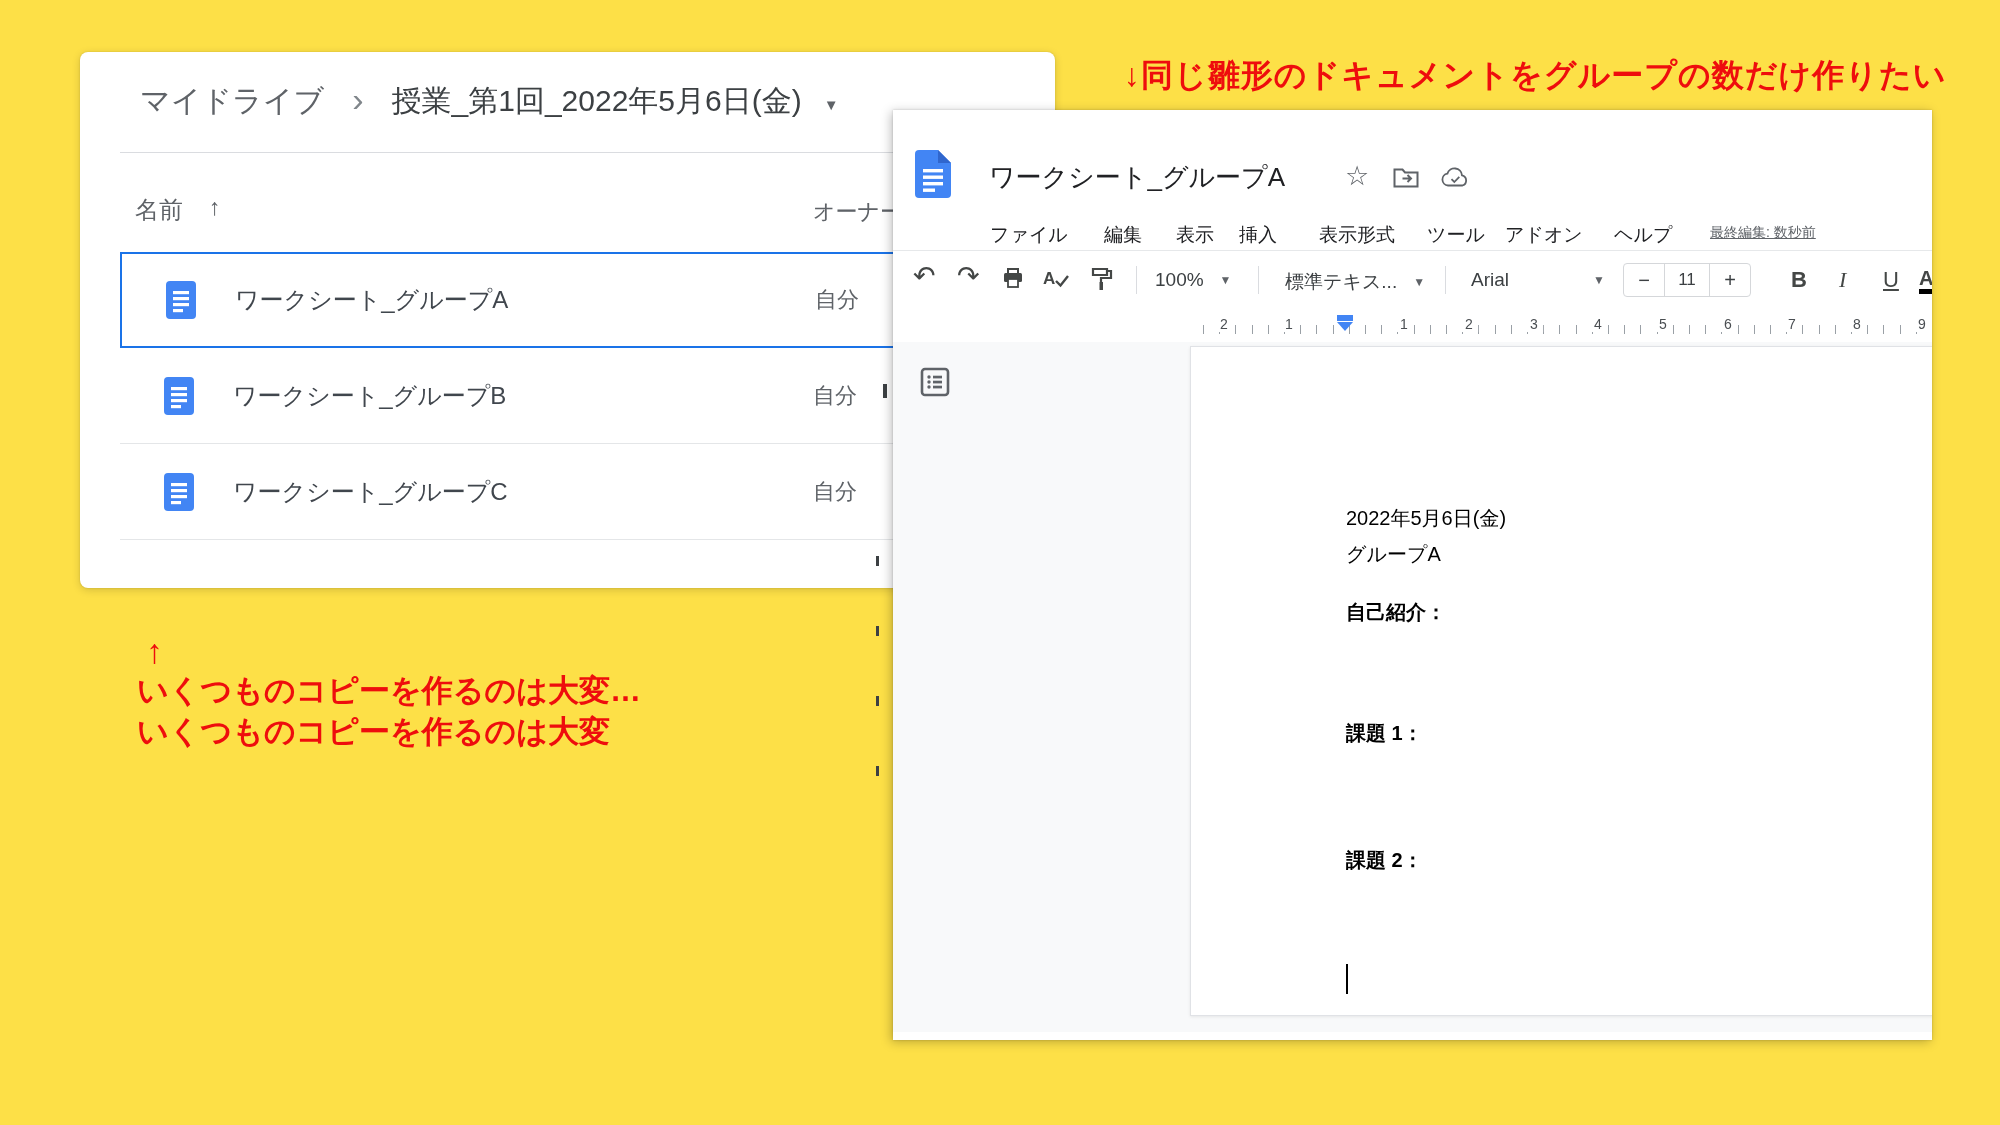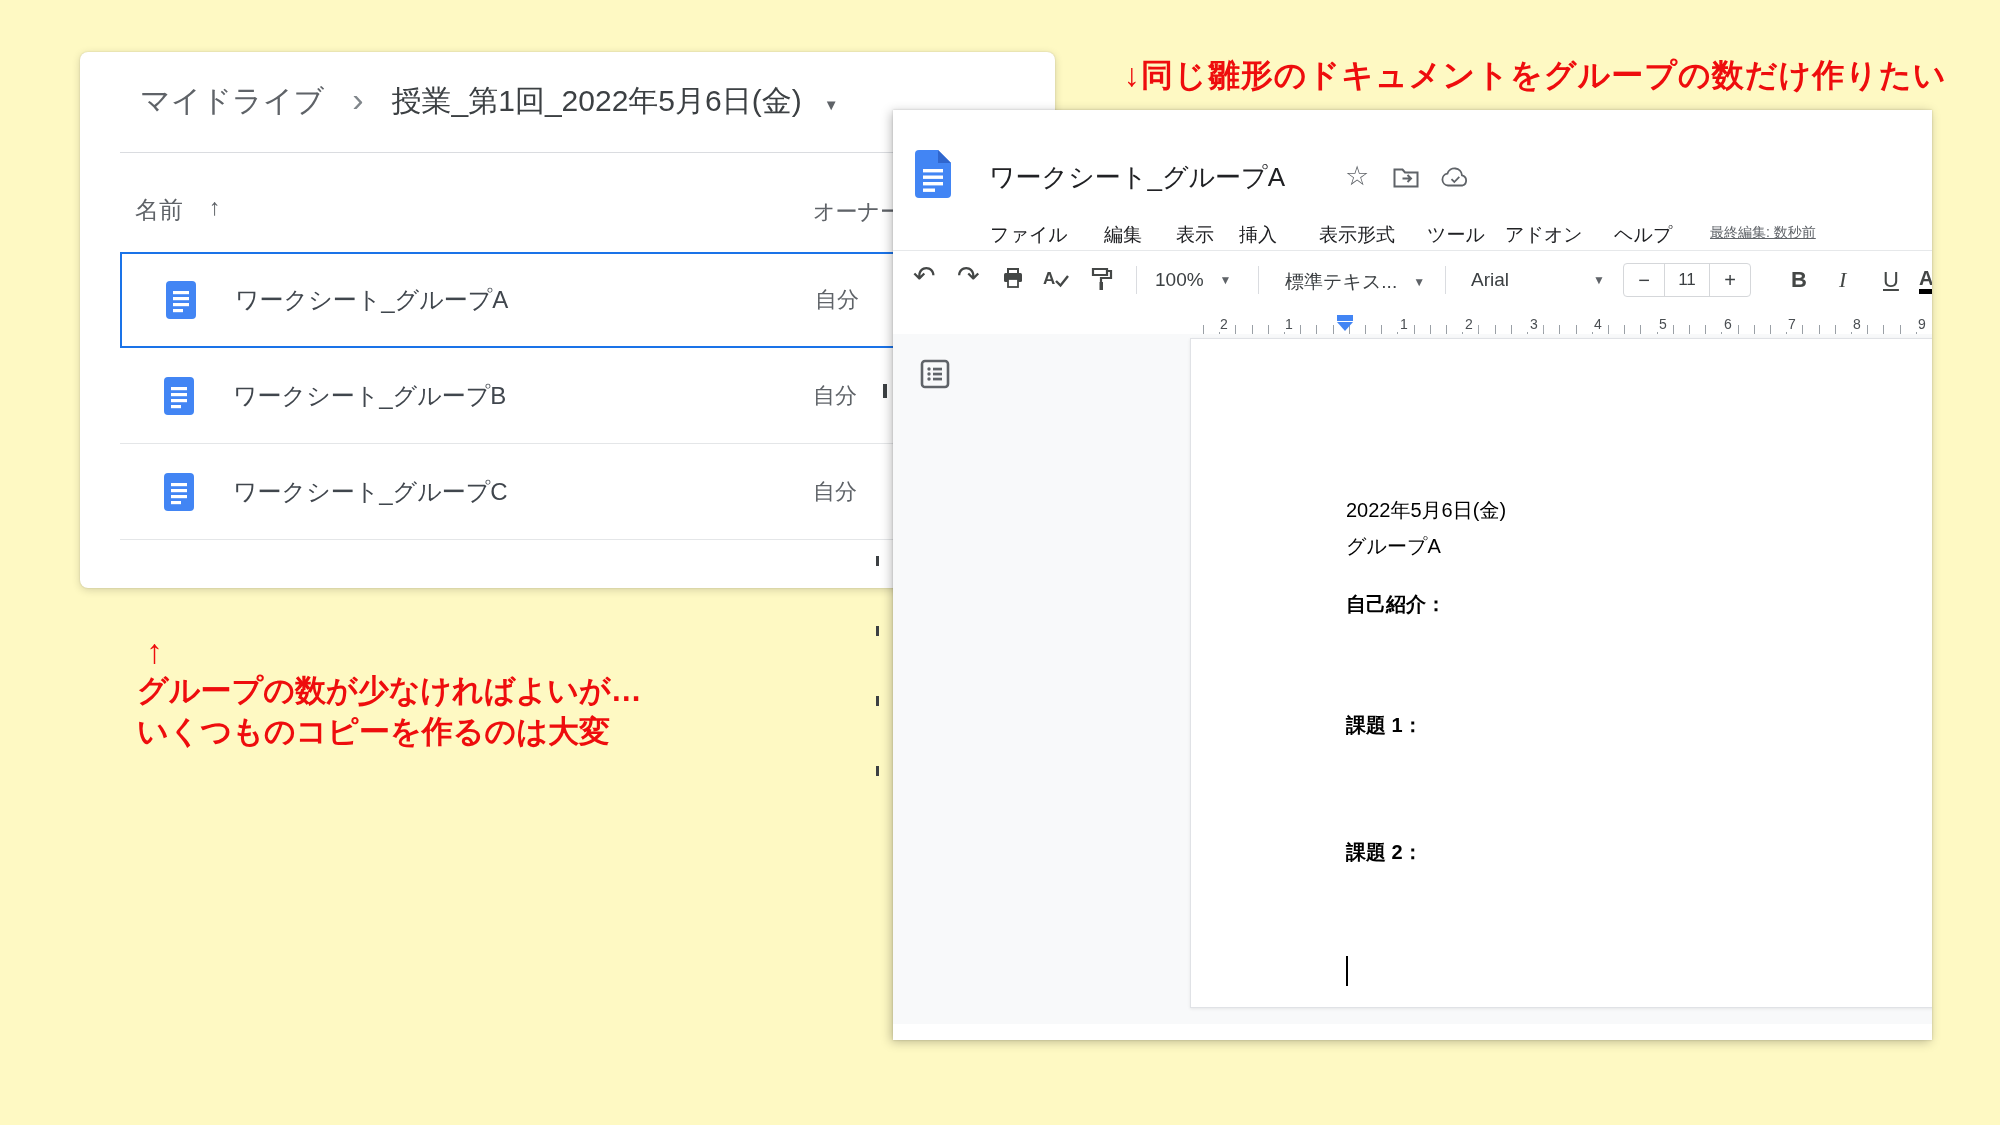--- a/index.html
+++ b/index.html
@@ -1,16 +1,16 @@
 <!DOCTYPE html>
 <html><head>
 <meta charset="utf-8">
 <style>
   html,body{margin:0;padding:0;background:#fff;}
-  .stage{position:relative;width:2000px;height:1125px;background:#fef9c3;overflow:hidden;
+  .stage{position:relative;width:2000px;height:1125px;background:#fde047;overflow:hidden;
          font-family:"Liberation Sans","DejaVu Sans",sans-serif;color:#202124;}
   .abs{position:absolute;}
 
   
   .drive{position:absolute;left:80px;top:52px;width:975px;height:536px;background:#fff;
          border-radius:8px;box-shadow:0 0 2px rgba(0,0,0,.14),0 2px 8px rgba(0,0,0,.16);z-index:1;}
   .crumbs{position:absolute;left:60px;top:26px;height:46px;display:flex;align-items:center;font-size:30px;}
   .crumb-root{color:#5f6368;cursor:pointer;}
   .crumb-chev{color:#80868b;font-size:34px;margin:0 28px 4px 28px;}
   .crumb-cur{color:#3c4043;}
@@ -54,21 +54,21 @@
   .tb-a{left:1026px;top:16px;font-size:20px;font-weight:bold;border-bottom:5px solid #000;line-height:22px;}
 
   .ruler{position:absolute;left:0;top:198px;width:100%;height:42px;background:#fff;border-bottom:1px solid #d8dadd;}
   .ruler-ticks{position:absolute;left:310px;width:726px;top:17px;height:9px;
     background:repeating-linear-gradient(to right,#9aa0a6 0,#9aa0a6 1px,transparent 1px,transparent 16.2px);}
   .rnum{position:absolute;top:8px;transform:translateX(-50%);font-size:14px;color:#4a4e52;background:#fff;padding:0 5px;z-index:2;}
   .rmarker{position:absolute;left:444px;top:7px;width:16px;z-index:3;cursor:pointer;}
   .rmarker .bar{width:16px;height:6px;background:#4285f4;}
   .rmarker .tri{width:0;height:0;border-left:8px solid transparent;border-right:8px solid transparent;border-top:9px solid #4285f4;margin-top:1px;}
 
-  .canvas{position:absolute;left:0;top:224px;width:100%;height:690px;background:#f8f9fa;}
+  .canvas{position:absolute;left:0;top:232px;width:100%;height:690px;background:#f8f9fa;}
   .outline-btn{position:absolute;left:27px;top:25px;cursor:pointer;}
   .page{position:absolute;left:297px;top:4px;width:830px;height:670px;background:#fff;
         border:1px solid #e0e2e6;box-sizing:border-box;box-shadow:0 1px 3px rgba(0,0,0,.08);cursor:text;}
   .dline{position:absolute;left:155px;font-size:20px;color:#000;white-space:nowrap;}
   .dbold{font-weight:bold;}
   .cursor{position:absolute;left:155px;width:2px;height:30px;background:#000;}
 
   
   .red{position:absolute;color:#ee0d0d;font-weight:bold;z-index:3;white-space:nowrap;text-align:center;}
   .red-top{left:1124px;top:54px;font-size:32px;letter-spacing:1px;}
@@ -246,16 +246,16 @@
         <div class="dline dbold" style="top:252px">自己紹介：</div>
         <div class="dline dbold" style="top:373px">課題 1：</div>
         <div class="dline dbold" style="top:500px">課題 2：</div>
         <div class="cursor" style="top:617px"></div>
       </div>
     </div>
   </section>
 
   <div class="red red-top">↓同じ雛形のドキュメントをグループの数だけ作りたい</div>
   <div class="red red-up">↑</div>
-  <div class="red red-l1">グループの数が少なければよいが…</div>
+  <div class="red red-l1">いくつものコピーを作るのは大変…</div>
   <div class="red red-l2">いくつものコピーを作るのは大変</div>
 
 </div>
 
 </body></html>

